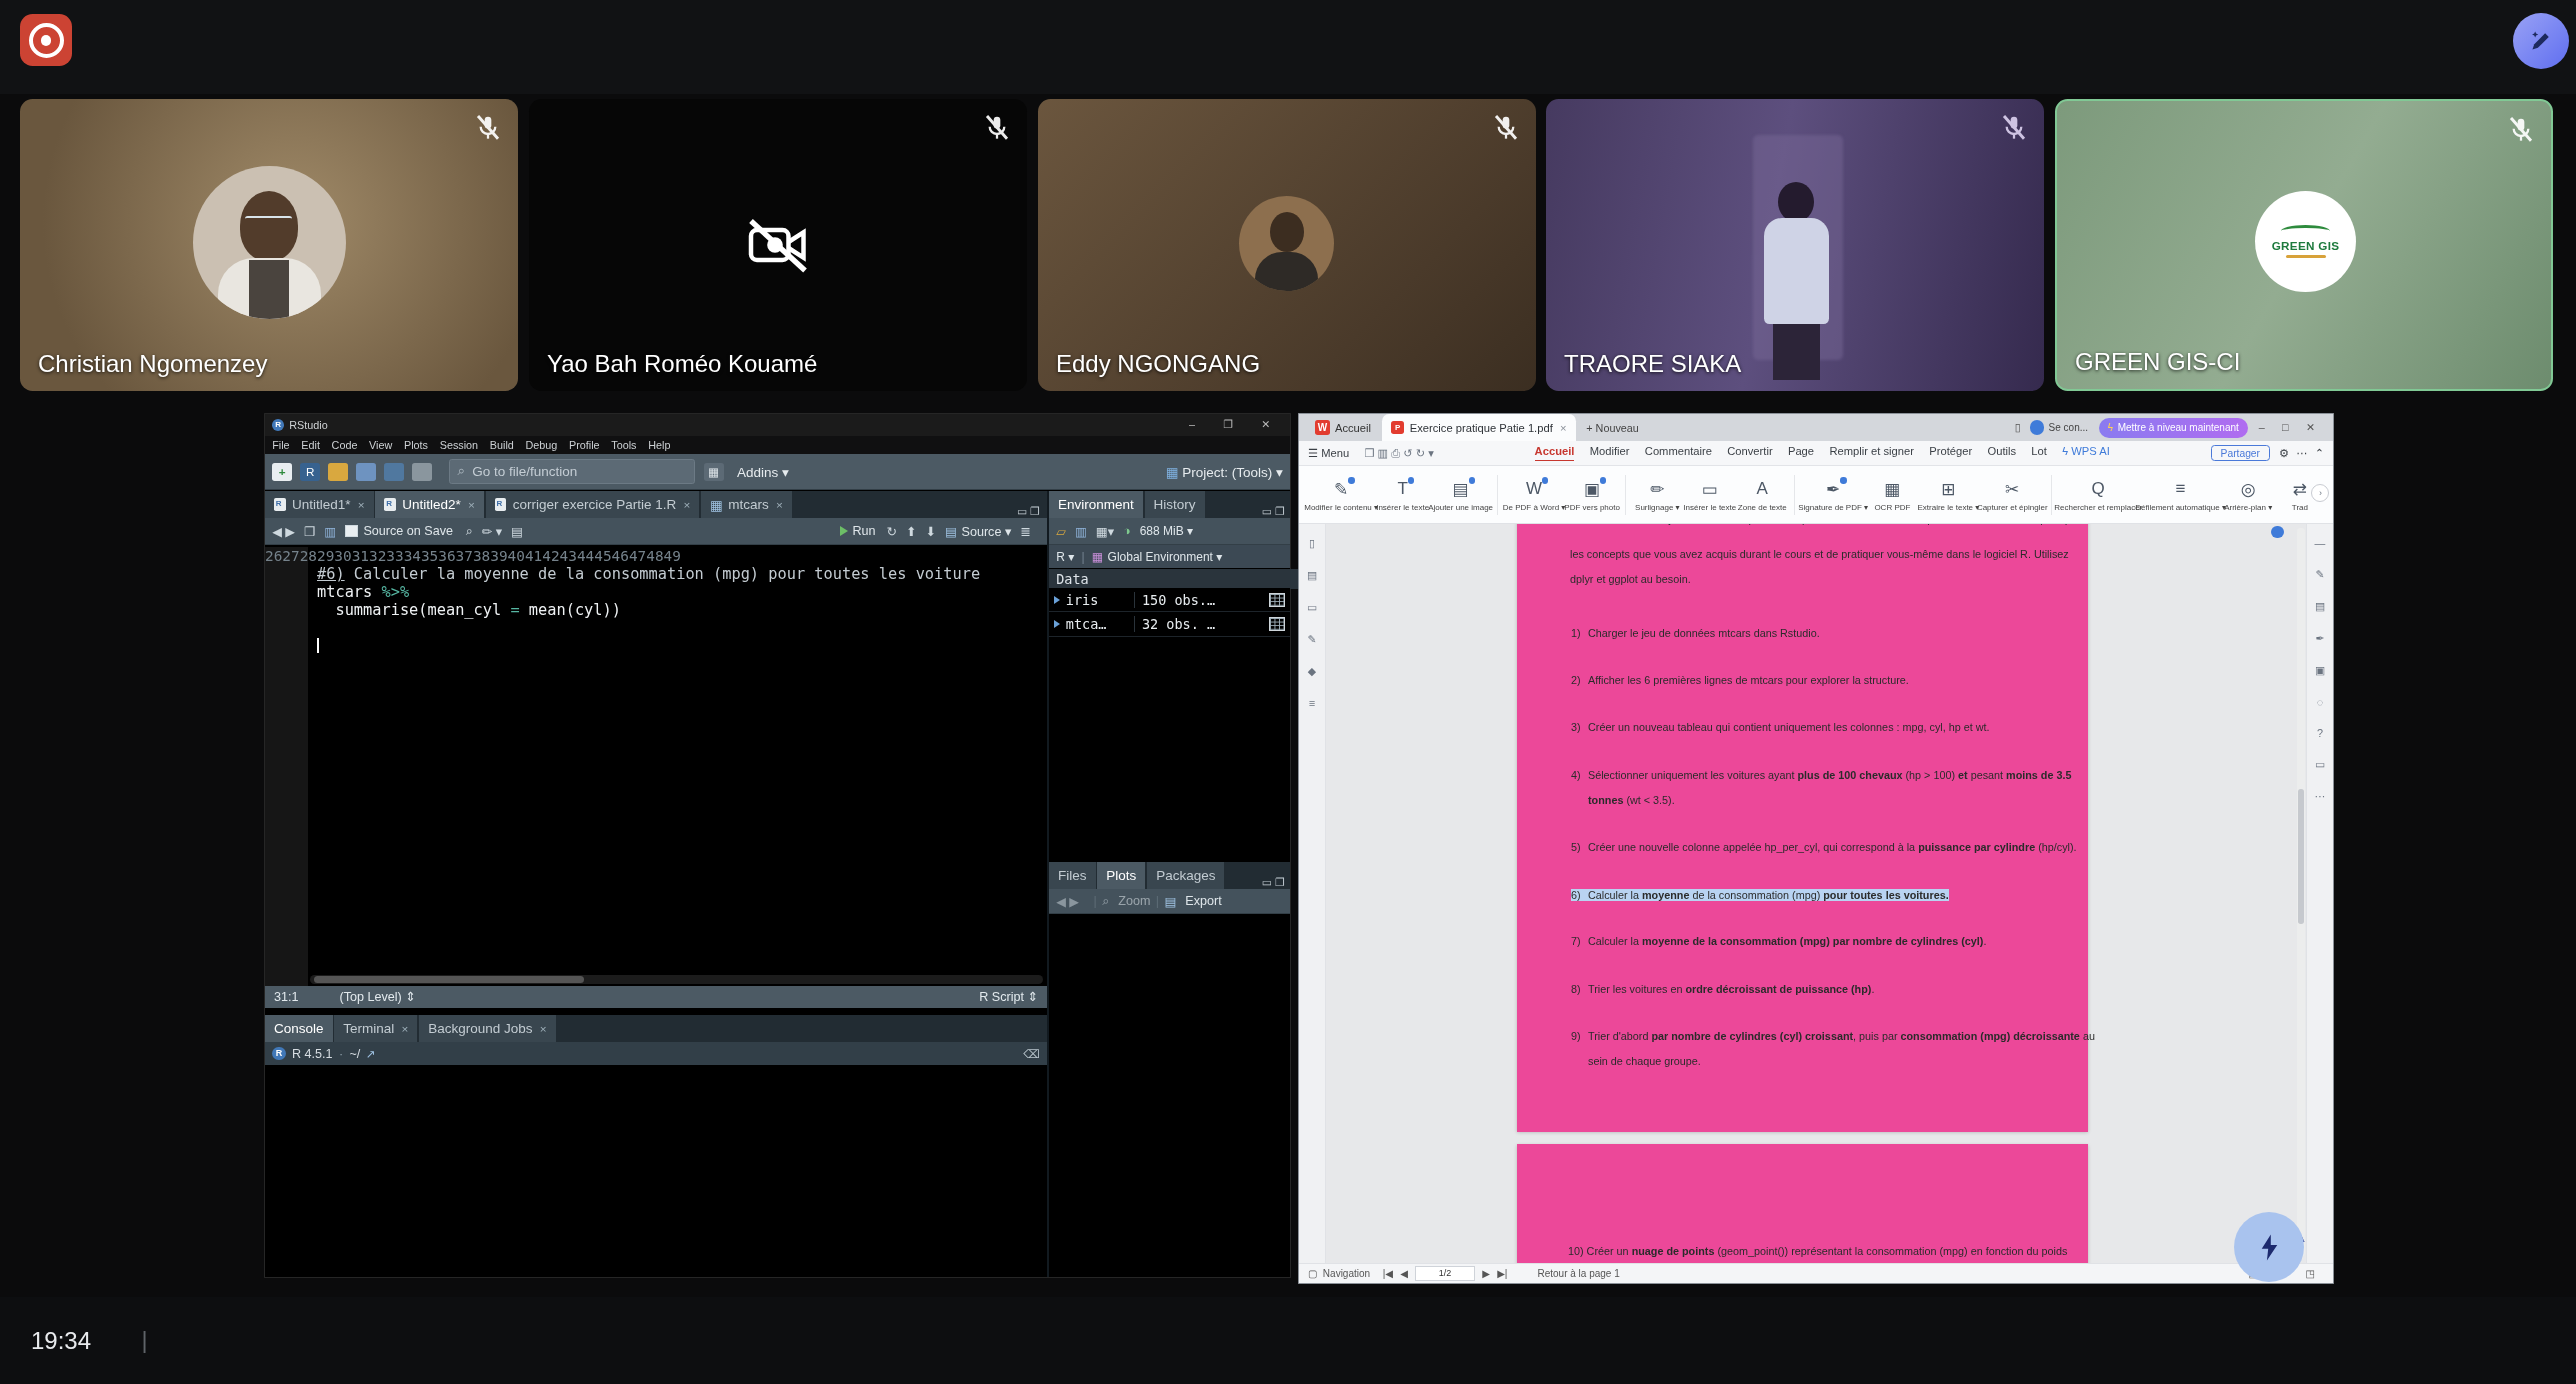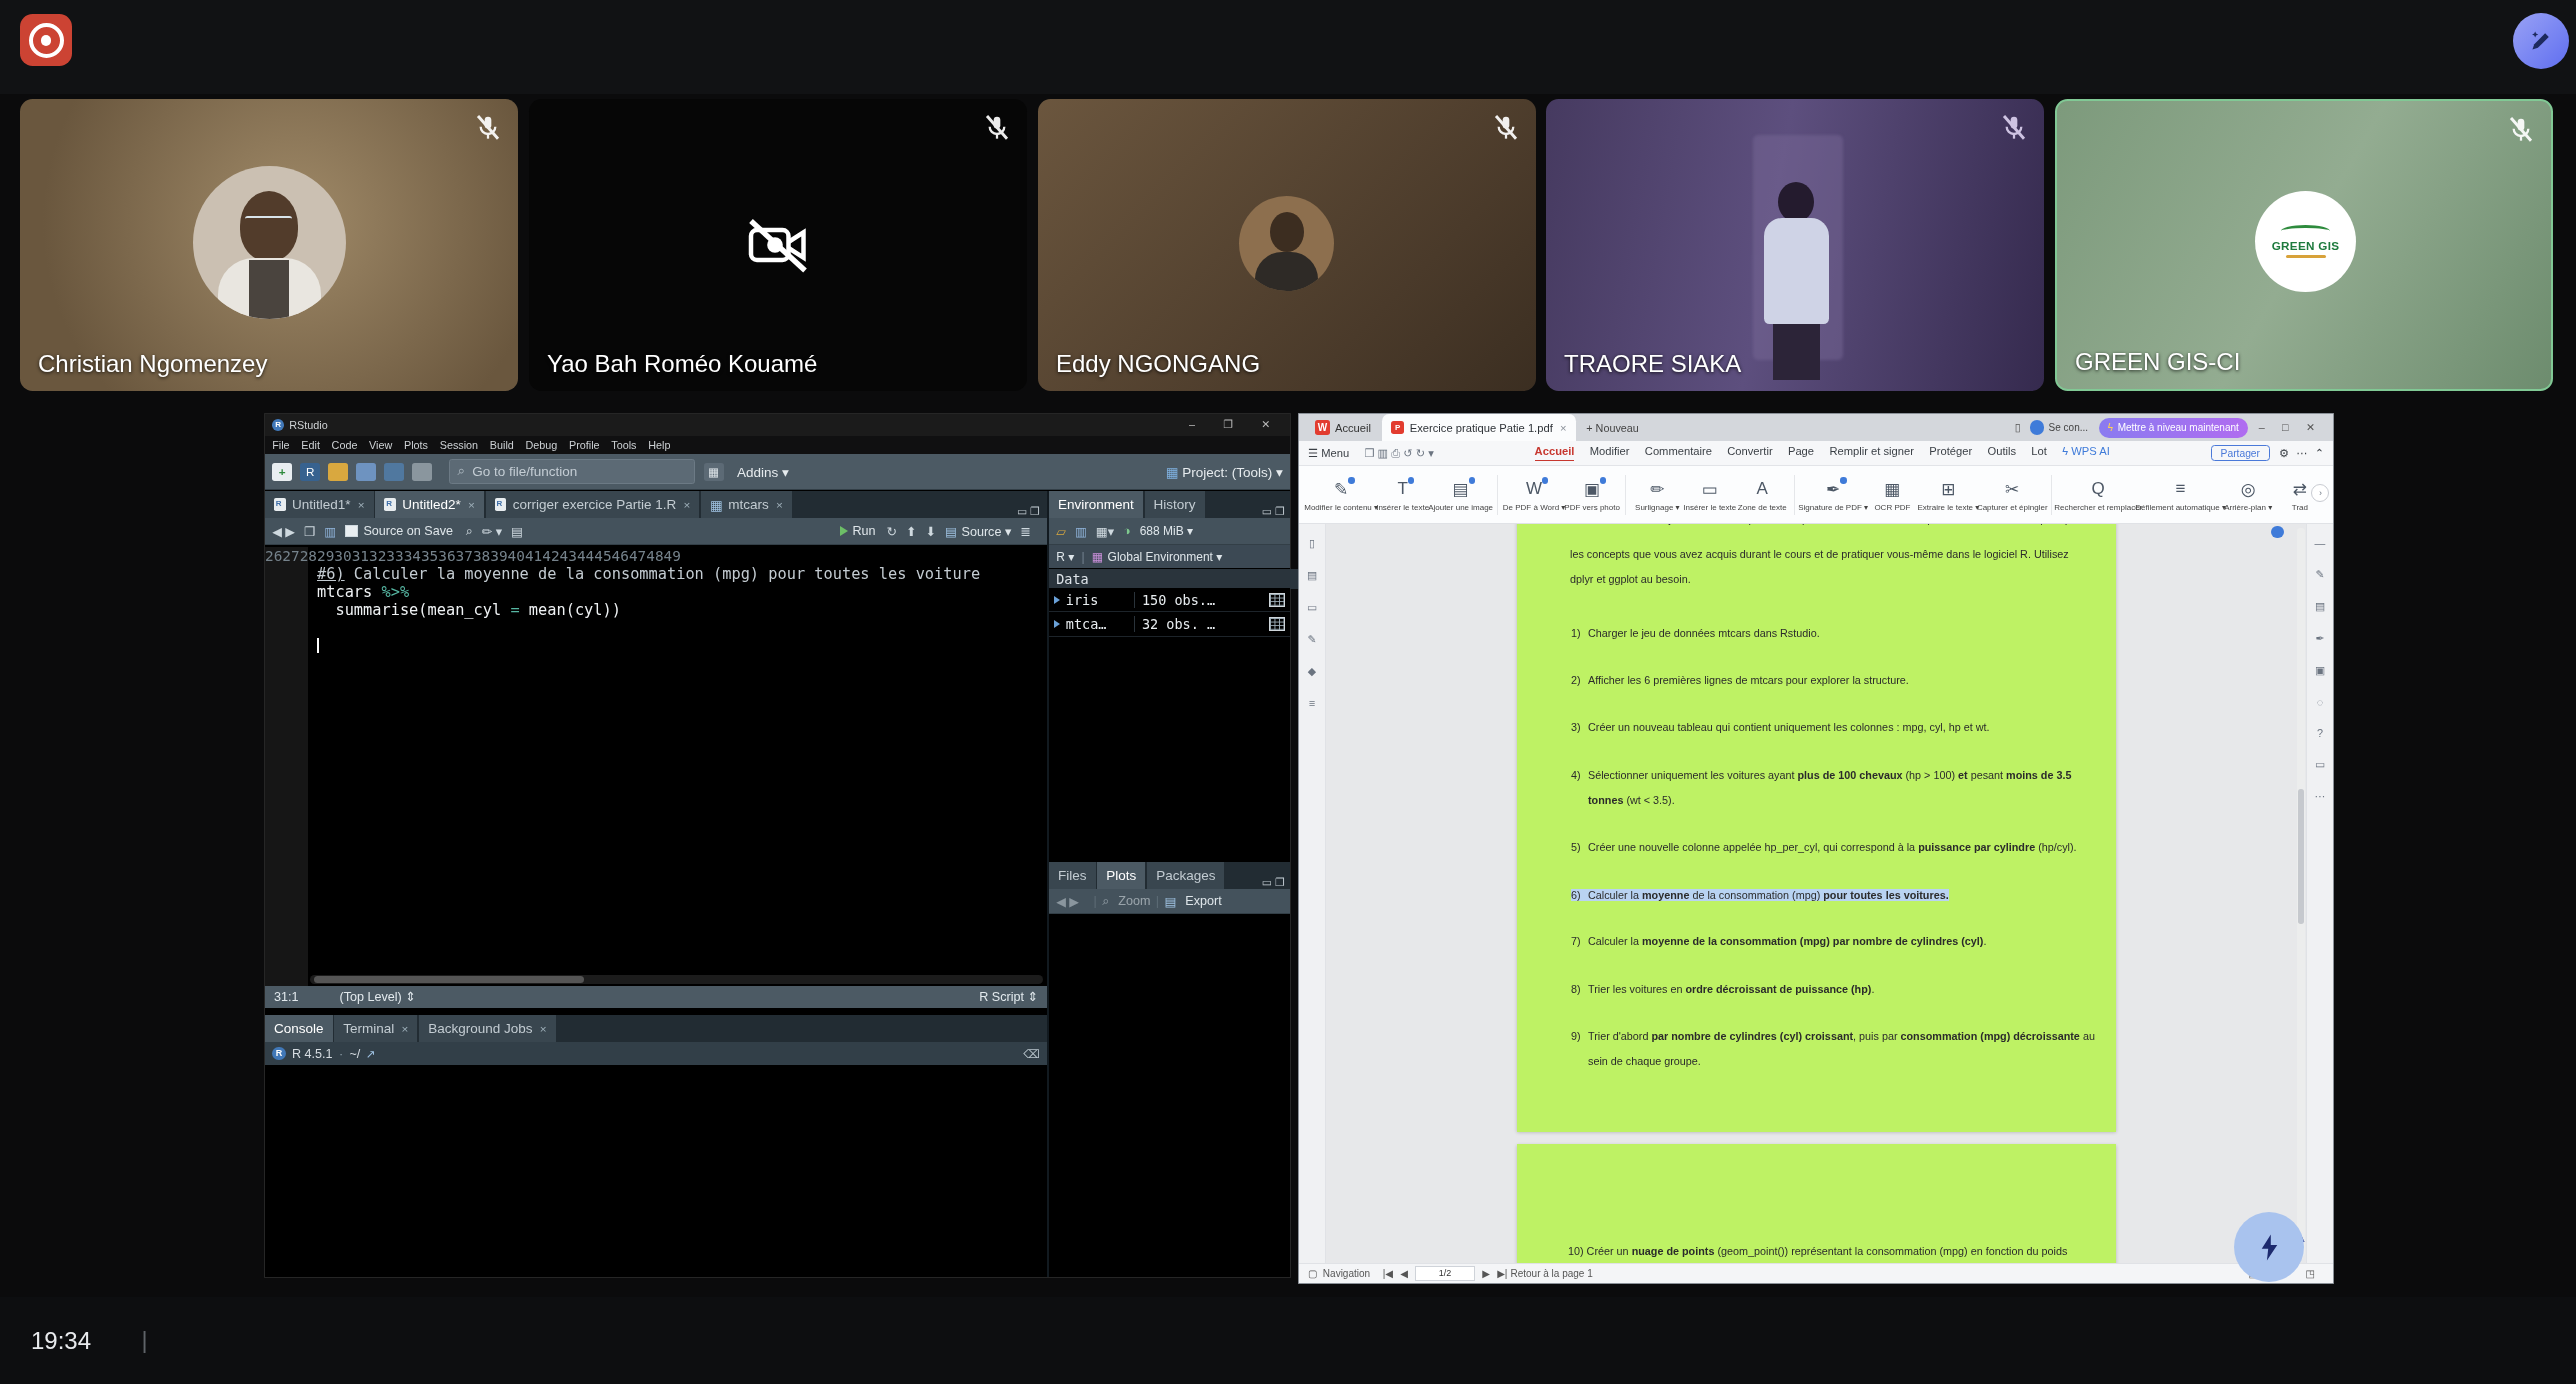--- a/index.html
+++ b/index.html
@@ -83,21 +83,21 @@
   .wps-ribbon{left:0;top:52px;width:100%;height:58px;background:#fcfdfe;border-bottom:0.9px solid #e0e2e6;display:flex;align-items:center;padding:0 7.2px;box-sizing:border-box;overflow:hidden;}
   .ribbon-item{display:flex;flex-direction:column;align-items:center;margin:0 5.4px;min-width:41px;position:relative;cursor:pointer;}
   .ricon{font-size:17px;color:#4d5866;height:23.4px;display:flex;align-items:center;position:relative;}
   .ribbon-item.badged .ricon::after{content:"";position:absolute;right:-6.3px;top:0;width:6.3px;height:6.3px;border-radius:50%;background:#3f7bd9;}
   .rlabel{font-size:8px;color:#444;white-space:nowrap;margin-top:1.8px;}
   .rdiv{width:0.9px;height:40px;background:#e5e7ea;margin:0 5.4px;flex:none;}
   .wps-doc{left:0;top:110px;width:100%;height:739px;background:#e7e8ea;overflow:hidden;}
   .side-l{position:absolute;left:0;top:0;width:27px;height:100%;background:#f0f1f3;border-right:0.9px solid #e0e2e6;display:flex;flex-direction:column;align-items:center;padding-top:12.6px;box-sizing:border-box;}
   .side-r{position:absolute;right:0;top:0;width:27px;height:100%;background:#f0f1f3;border-left:0.9px solid #e0e2e6;display:flex;flex-direction:column;align-items:center;padding-top:12.6px;box-sizing:border-box;}
   .sic{color:#6b7480;font-size:10.8px;margin-bottom:19px;cursor:pointer;}
-  .page{position:absolute;left:218px;width:571px;background:#bef264;box-shadow:0 0.9px 3.6px rgba(0,0,0,.22);padding-left:28px;}
+  .page{position:absolute;left:218px;width:571px;background:#ec4899;box-shadow:0 0.9px 3.6px rgba(0,0,0,.22);}
   .dline{position:absolute;left:54px;white-space:nowrap;font-size:10.8px;color:#2b2b2b;font-family:"Liberation Sans",sans-serif;}
   .dline .b{font-weight:bold;}
   .dnum{display:inline-block;width:17px;}
   .dline.intro{left:53px;}
   .dline.cont{left:71px;}
   .dline.hl{background:#b9d3f2;}
   .wps-status{left:0;top:849px;width:100%;height:20px;background:#f4f5f7;border-top:0.9px solid #e0e2e6;display:flex;align-items:center;padding:0 9px;box-sizing:border-box;color:#555;font-size:10px;}
   .pagebox{width:58px;height:13.5px;background:#fff;border:0.9px solid #cfd3d9;text-align:center;font-size:9px;color:#333;line-height:13.5px;margin:0 7.2px;}
   .ai-fab{left:2234px;top:1212px;width:70px;height:70px;border-radius:50%;background:#a9c3ee;display:flex;align-items:center;justify-content:center;z-index:3;cursor:pointer;}
   .vscroll{position:absolute;right:28px;top:3.6px;width:8px;height:728px;background:#eceded;border-radius:3.6px;}
@@ -551,21 +551,21 @@
   </div>
 
   <div class="abs wps-status">
     <span style="margin-right:5.4px;">▢</span>
     <span>Navigation</span>
     <span style="margin-left:12.6px;">|◀</span>
     <span style="margin-left:7.2px;">◀</span>
     <span class="pagebox">1/2</span>
     <span>▶</span>
     <span style="margin-left:7.2px;">▶|</span>
-    <span style="margin-left:3px;">Retour à la page 1</span>
+    <span style="margin-left:30px;">Retour à la page 1</span>
     <span style="margin-left:auto;letter-spacing:9px;">▤ ◔ ◳</span>
   </div>
 </div>
 
 <div class="abs ai-fab">
   <svg width="31" height="31" viewBox="0 0 24 24">
     <path d="M13 2 L6 13 h5 l-1 9 8-12 h-5 z" fill="#1d2a6e"></path>
   </svg>
 </div>
 <div class="abs" style="left:2294px;top:1230px;color:#2b3a8f;font-size:13.5px;">▲</div>

